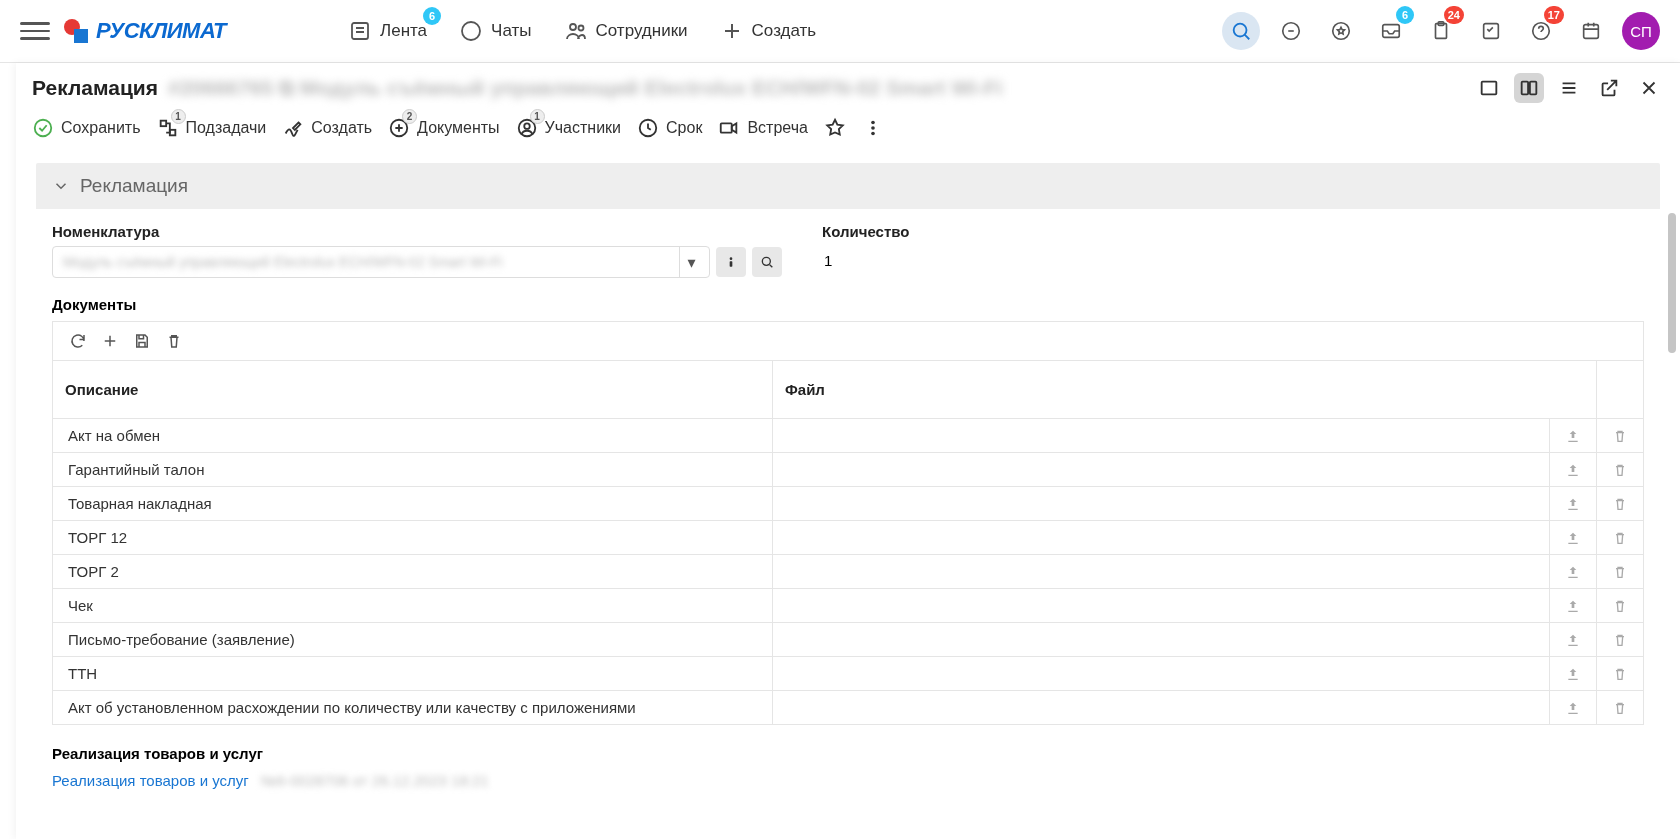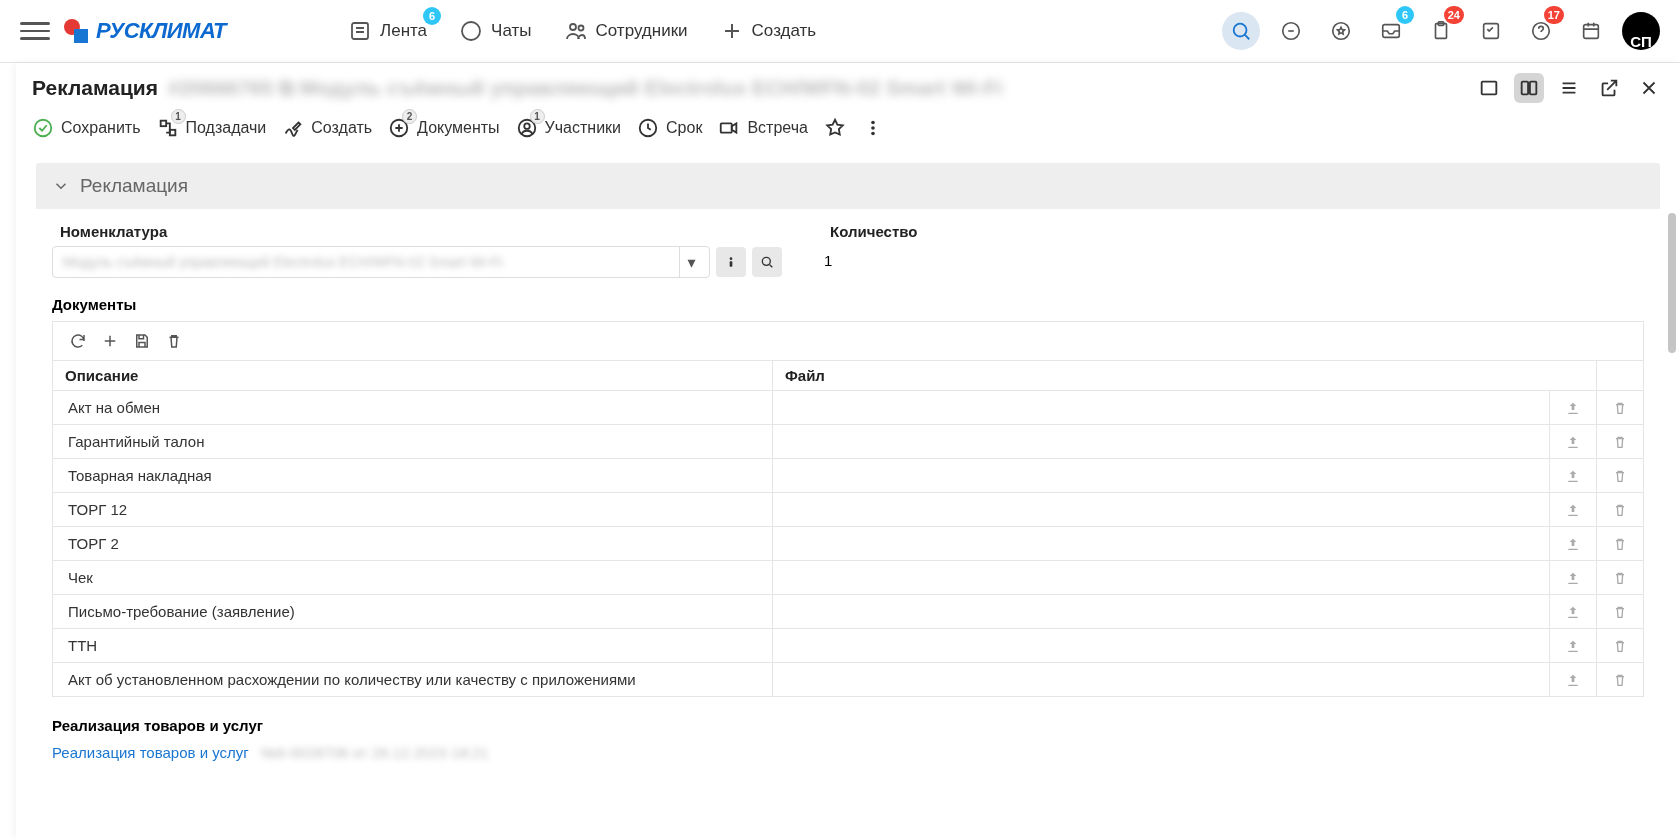--- a/index.html
+++ b/index.html
@@ -53,23 +53,23 @@
 
 .header-icon-btn {
   width: 38px; height: 38px; border-radius: 50%;
   display: flex; align-items: center; justify-content: center;
   cursor: pointer; position: relative; color: #555;
 }
 .header-icon-btn.active { background: #dae6f2; color: #1976d2; }
 
 .avatar {
   width: 38px; height: 38px; border-radius: 50%;
-  background: #000000; color: #fff;
-  display: flex; align-items: flex-end; justify-content: center;
-  font-size: 15px; font-weight: 700;
+  background: #a21caf; color: #fff;
+  display: flex; align-items: center; justify-content: center;
+  font-size: 15px; font-weight: 400;
 }
 
 
 .main {
   position: absolute;
   left: 16px; right: 0; top: 63px; bottom: 0;
   background: #fff;
   box-shadow: -2px 0 8px rgba(0,0,0,0.05);
 }
 
@@ -122,21 +122,21 @@
   display: flex; align-items: center; gap: 10px;
   cursor: pointer; border-radius: 2px 2px 0 0;
 }
 .section-title { font-size: 19px; color: #666; font-weight: 400; }
 
 .section-body {
   background: #fff; padding: 14px 16px 8px 16px;
 }
 .field-row { display: flex; gap: 40px; }
 .field-group { display: flex; flex-direction: column; gap: 6px; }
-.field-label { font-size: 15px; font-weight: 600; color: #222; margin-left: 8px; }
+.field-label { font-size: 15px; font-weight: 600; color: #222; }
 .nomenclature-group { width: 730px; }
 .select-wrap { display: flex; gap: 6px; align-items: center; }
 .select-box {
   flex: 1; height: 32px; border: 1px solid #ddd; border-radius: 4px;
   background: #fff; display: flex; align-items: center; justify-content: space-between;
   padding: 0 6px 0 10px;
 }
 .select-blur { color: #bbb; filter: blur(3px); user-select: none; font-size: 14px; }
 .select-caret {
   width: 24px; height: 100%; border-left: 1px solid #ddd;
@@ -153,21 +153,21 @@
 .docs-toolbar {
   border: 1px solid #e5e5e5; border-bottom: 0;
   display: flex; align-items: center; gap: 14px;
   padding: 10px 16px;
 }
 .docs-toolbar .tb-icon { width: 18px; height: 18px; color: #555; cursor: pointer; }
 
 .docs-table { width: 100%; border-collapse: collapse; }
 .docs-table th {
   text-align: left; font-size: 15px; font-weight: 600; color: #222;
-  padding: 6px 12px; border: 1px solid #e5e5e5; background: #fff;
+  padding: 20px 12px; border: 1px solid #e5e5e5; background: #fff;
 }
 .docs-table td {
   font-size: 15px; color: #333;
   padding: 8px 15px; border: 1px solid #e5e5e5;
 }
 .docs-table td.desc-cell { width: 720px; }
 .docs-table td.file-cell { }
 .docs-table td.upload-cell { width: 44px; text-align: center; color: #aaa; }
 .docs-table td.del-cell { width: 44px; text-align: center; color: #aaa; border-left:1px solid #e5e5e5;}
 .row-icon { width: 16px; height: 16px; cursor: pointer; }

